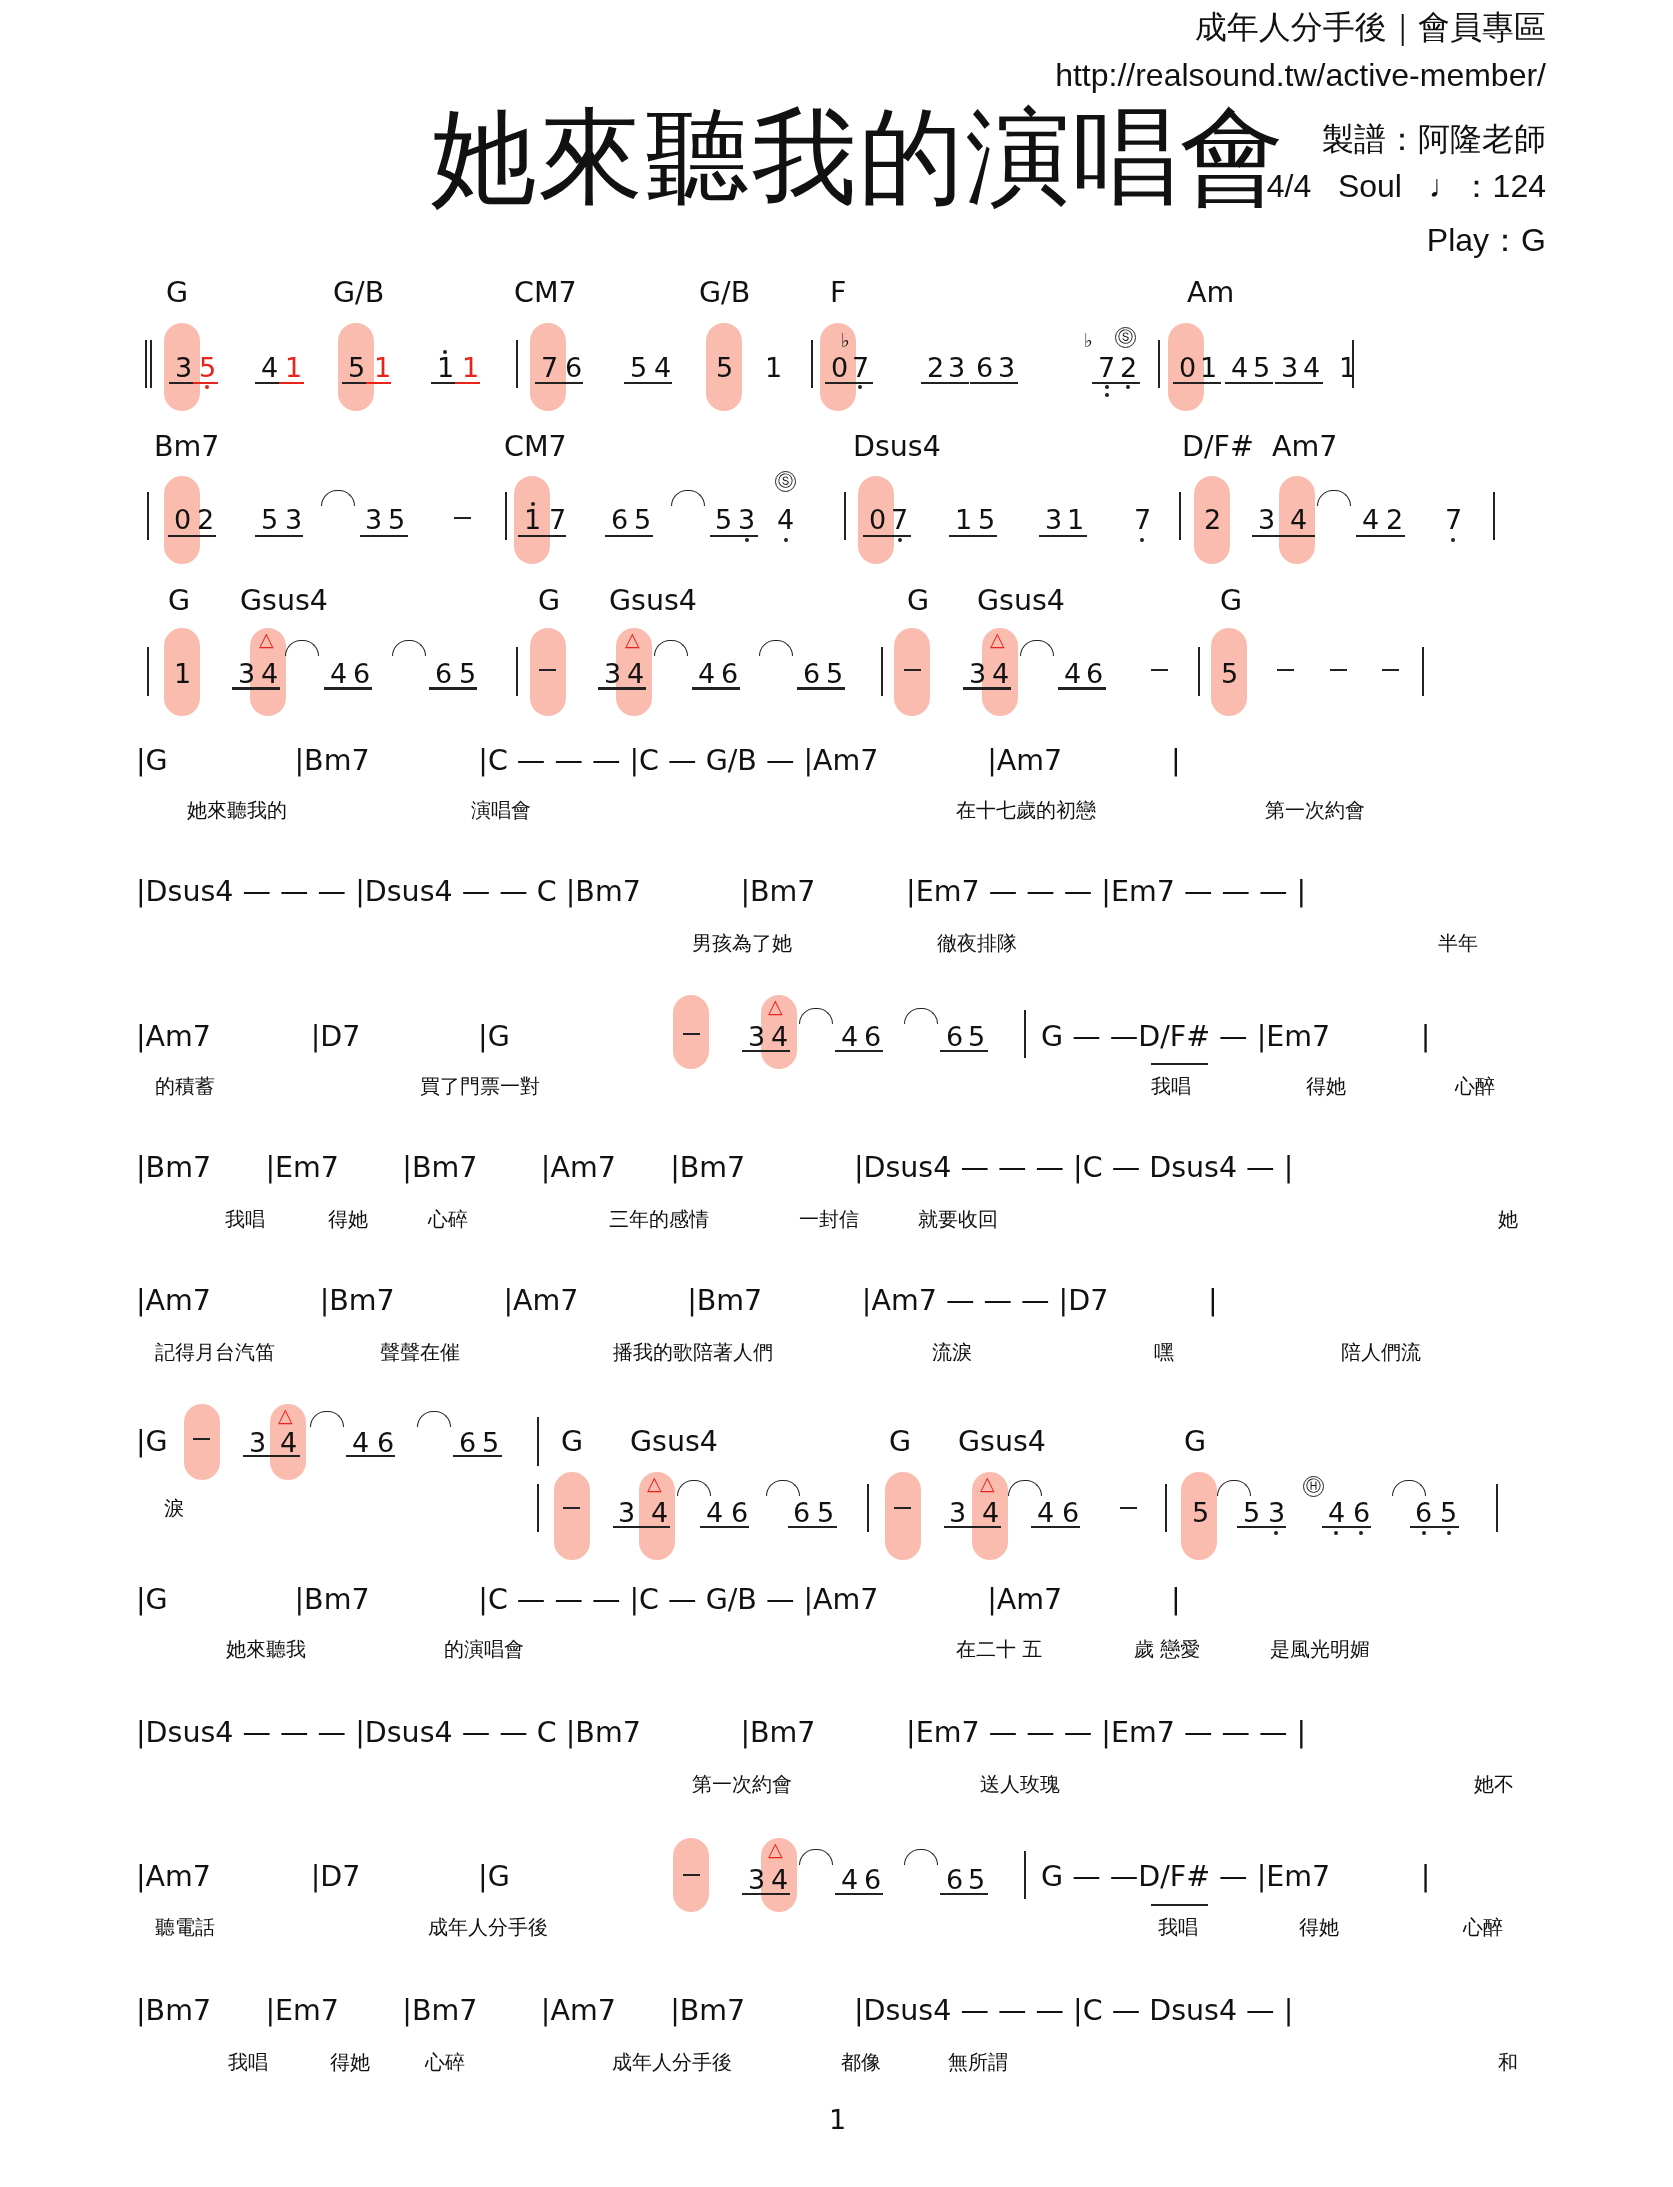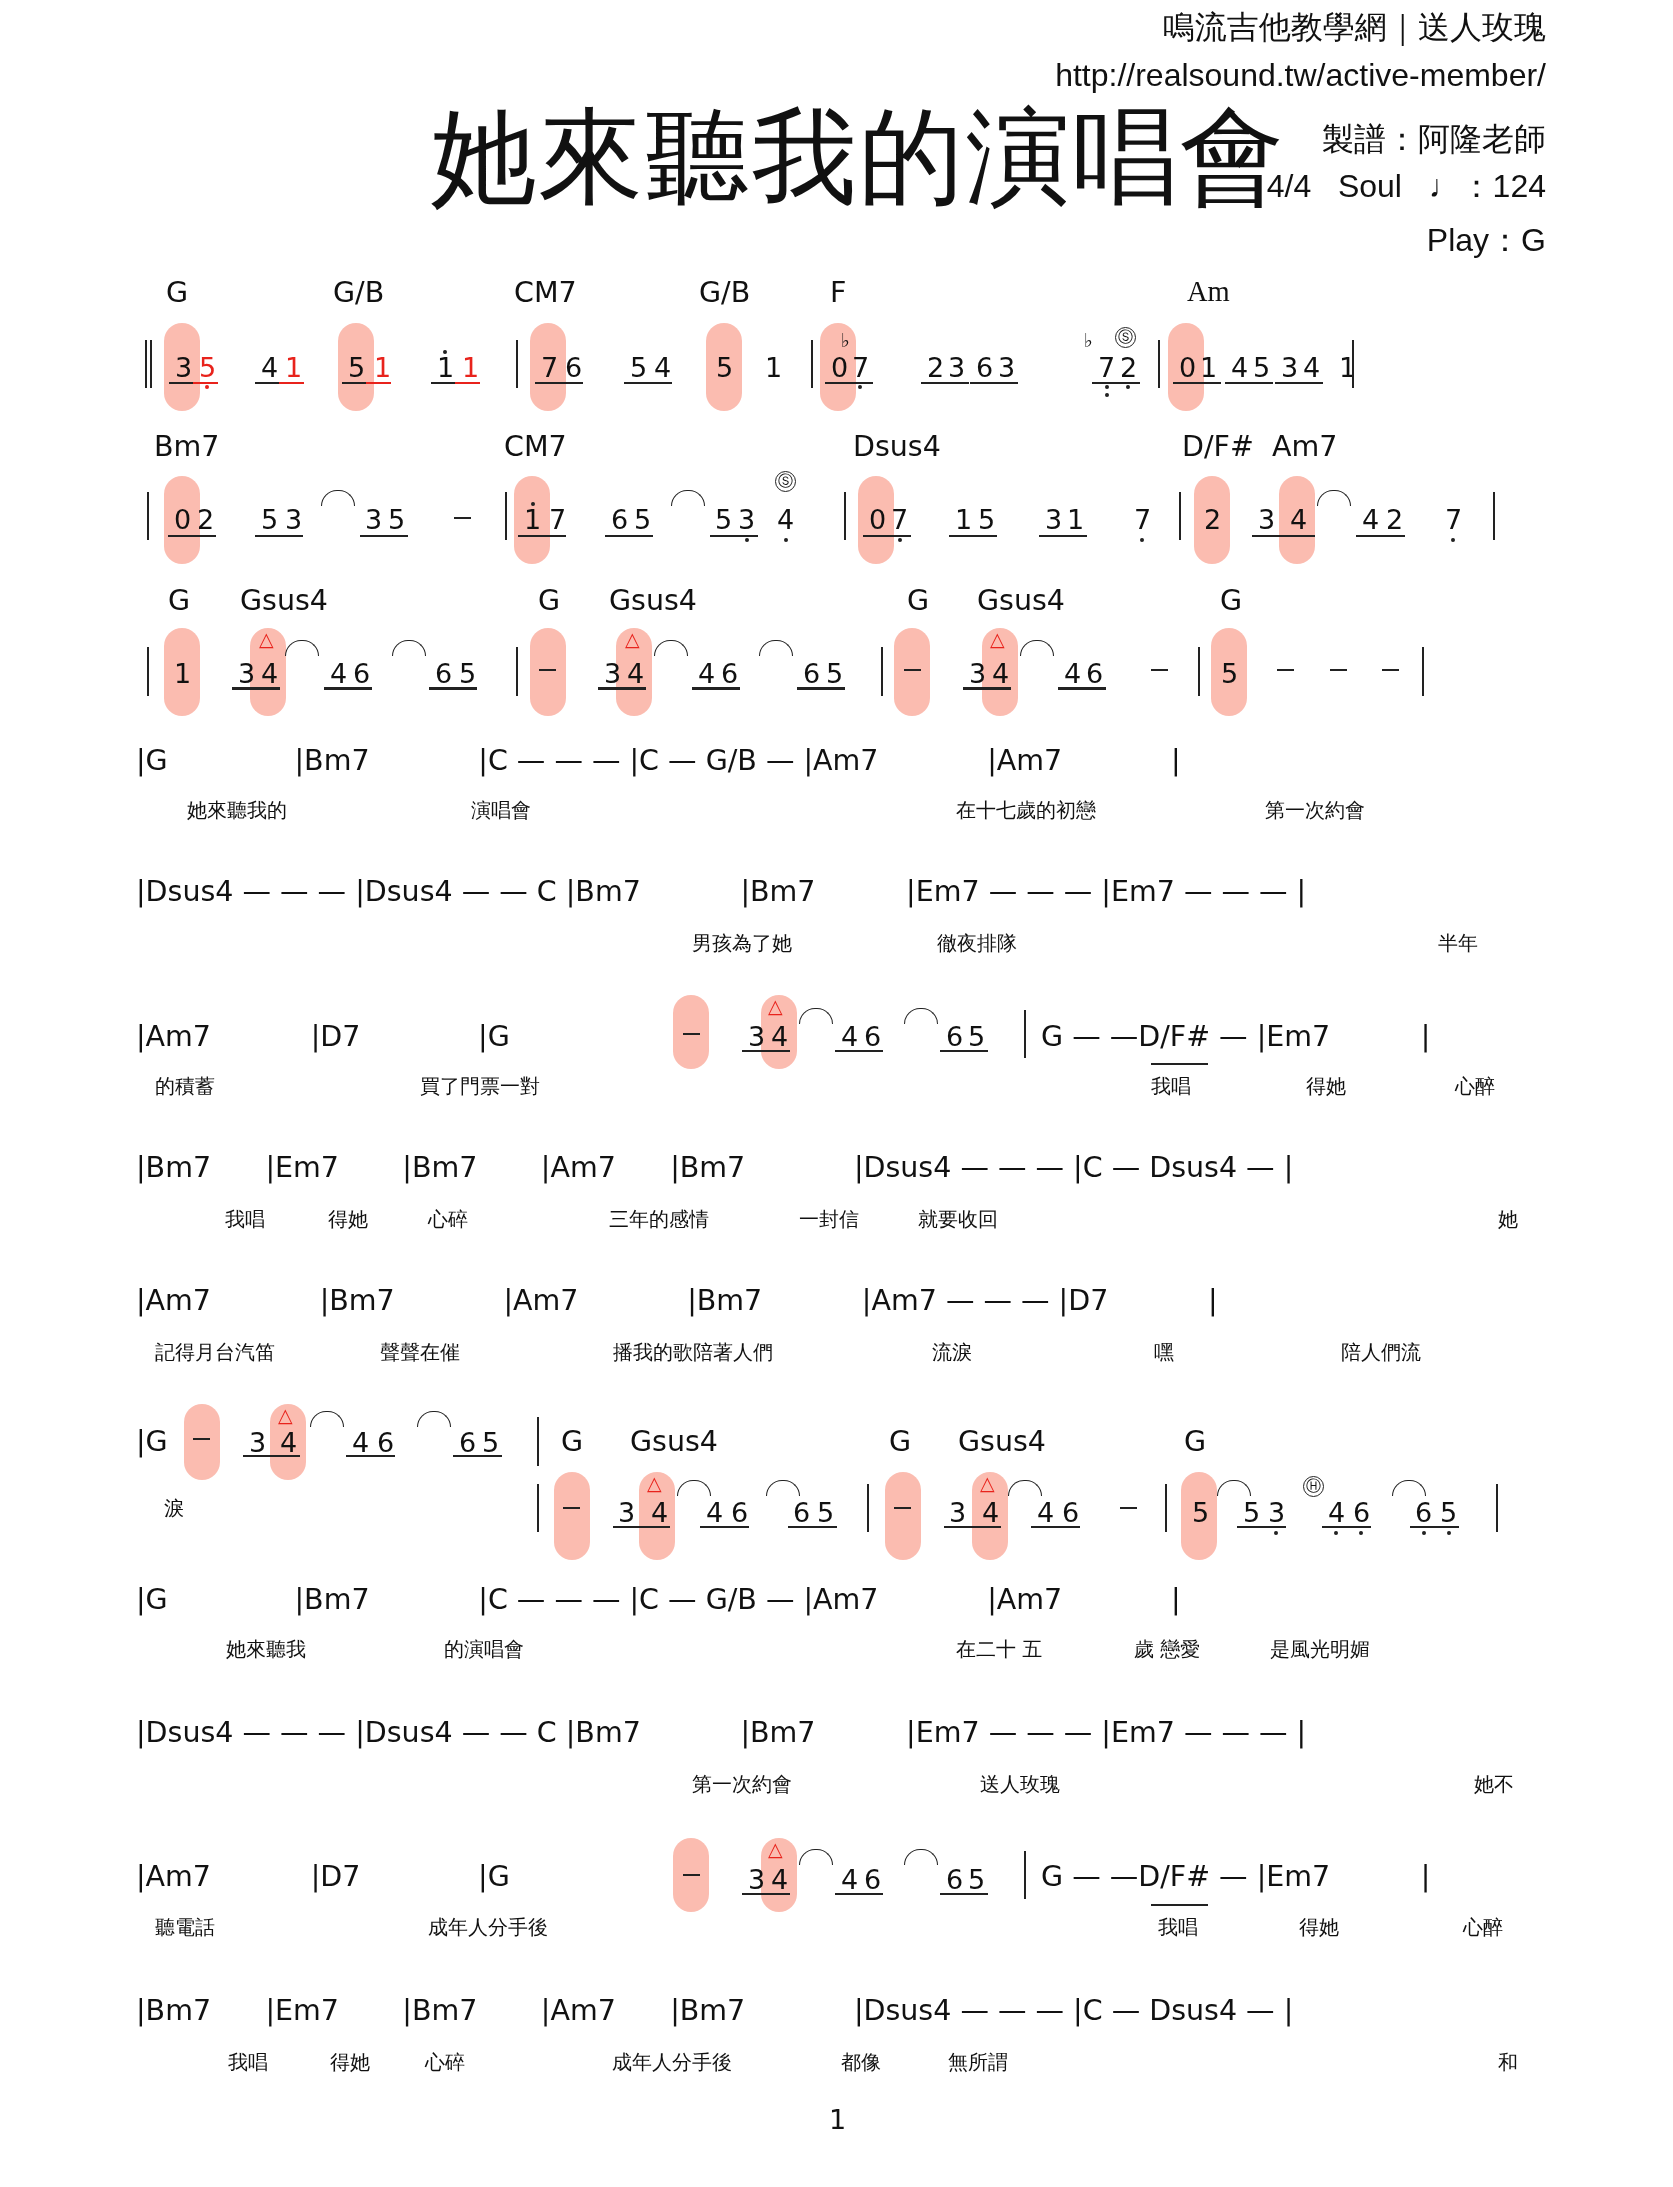--- a/index.html
+++ b/index.html
@@ -19,34 +19,34 @@
   .tri{position:absolute;color:#e8231c;font-size:19px;}
   .circ{position:absolute;font-size:15px;width:19px;height:19px;border:1.4px solid #222;border-radius:50%;text-align:center;line-height:19px;}
   .acc{position:absolute;font-size:19px;}
   .cline{font-size:28.5px;}
   .lyr{font-size:20px;}
   .dash{position:absolute;height:1.9px;width:17px;background:#222;}
 </style>
 </head>
 <body>
 
-<div class="abs hdr" style="top:5.7px;">鳴流吉他教學網｜送人玫瑰</div>
+<div class="abs hdr" style="top:5.7px;">成年人分手後｜會員專區</div>
 <div class="abs hdr" style="top:57px;">http://realsound.tw/active-member/</div>
 <div class="abs title">她來聽我的演唱會</div>
 <div class="abs hdr" style="top:118px;">製譜：阿隆老師</div>
 <div class="abs hdr" style="top:165px;white-space:pre;">4/4   Soul   ♩：124</div>
 <div class="abs hdr" style="top:219px;">Play：G</div>
 
 <div>
   <div class="abs chord" style="left:166px;top:276px;">G</div>
   <div class="abs chord" style="left:333px;top:276px;">G/B</div>
   <div class="abs chord" style="left:514px;top:276px;">CM7</div>
   <div class="abs chord" style="left:699px;top:276px;">G/B</div>
   <div class="abs chord" style="left:830px;top:276px;">F</div>
-  <div class="abs chord" style="left:1187px;top:276px;font-family:Liberation Serif, serif;">Am</div>
+  <div class="abs chord" style="left:1187px;top:276px;">Am</div>
 
   <div class="bar" style="left:145px;top:340px;height:48px;"></div>
   <div class="bar" style="left:150px;top:340px;height:48px;"></div>
   <div class="pill" style="left:164px;top:323px;"></div>
   <div class="pill" style="left:338px;top:323px;"></div>
   <div class="note" style="left:171px;top:352px;">3</div>
     <div class="note red" style="left:195px;top:352px;">5</div>
   <div class="dot" style="left:205px;top:385px;background:#e8231c;"></div>
   <div class="beam" style="left:169px;top:382px;width:24px;"></div>
     <div class="beam r" style="left:193px;top:382px;width:25px;"></div>

